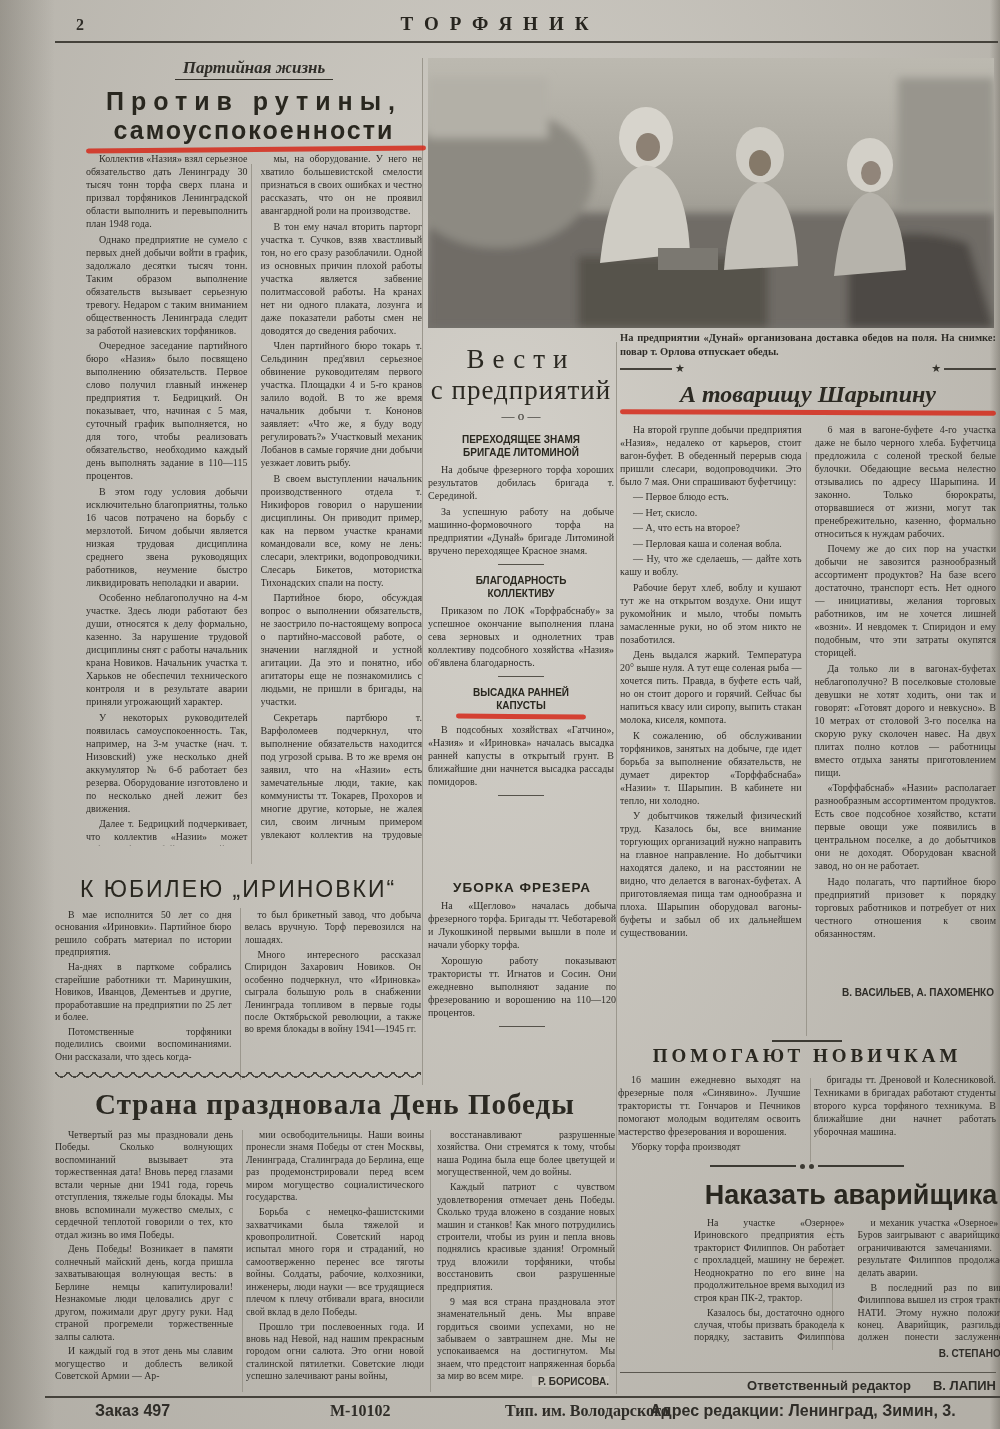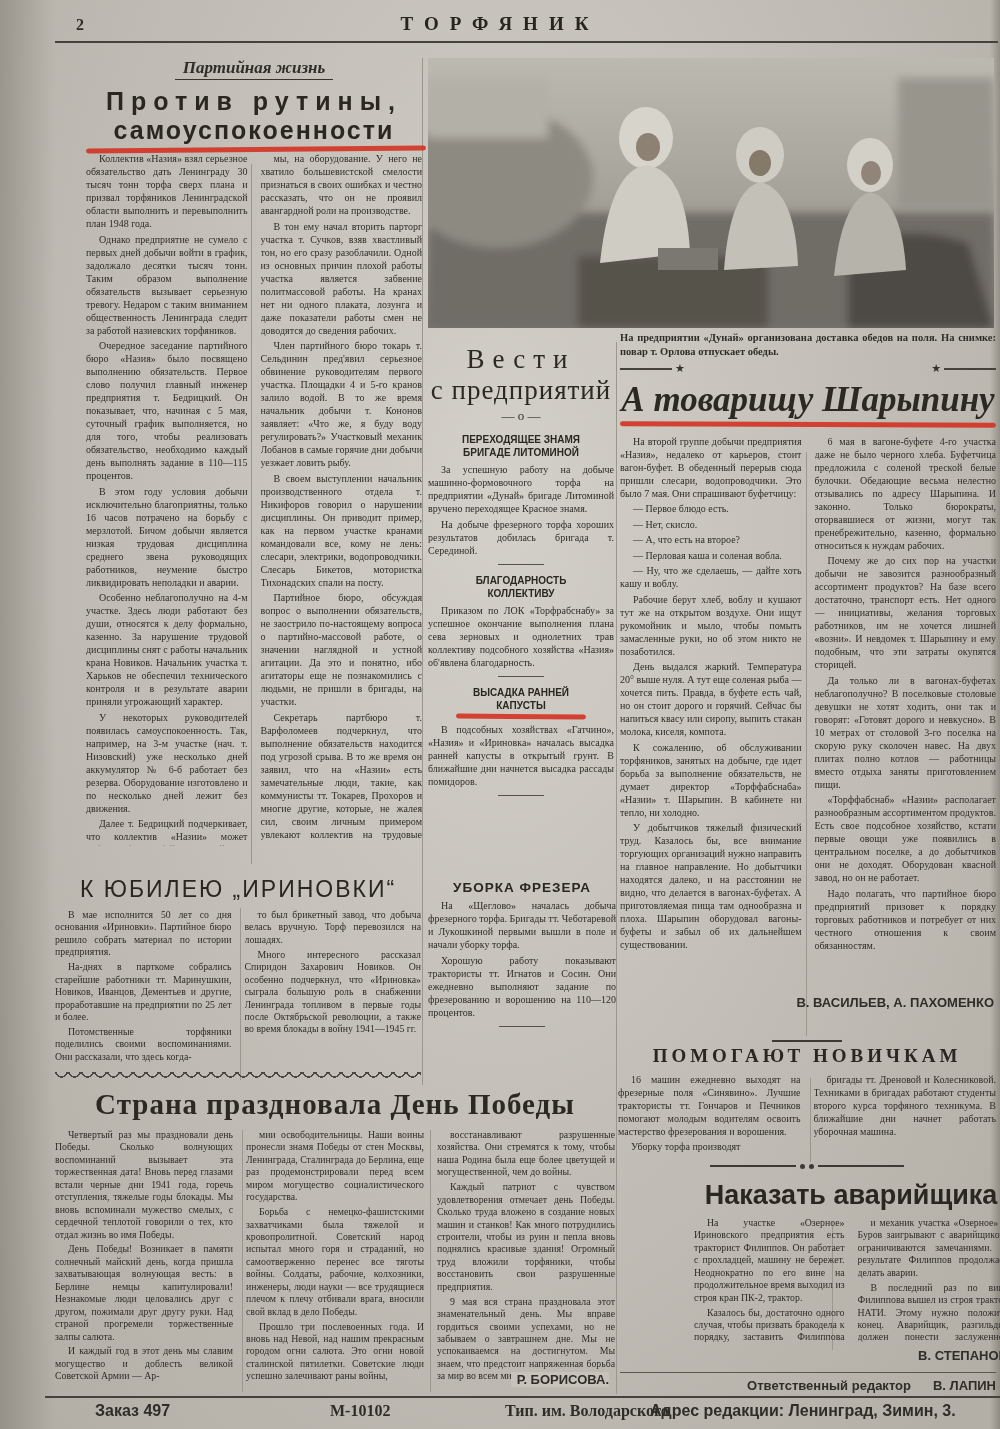--- a/index.html
+++ b/index.html
@@ -42,22 +42,22 @@
   .star-grp{display:flex;align-items:center;gap:3px;font-size:11px;color:#35332c;}
   .star-line{width:52px;height:1.5px;background:#45423b;}
 
   .vesti-t1{text-align:center;font-size:27px;letter-spacing:8px;color:#2b2922;}
   .vesti-t2{text-align:center;font-size:27px;letter-spacing:1px;color:#2b2922;}
   .vesti-div{text-align:center;font-size:13px;margin:2px 0 1px;}
   .sub-h{margin:9px 0 4px;text-align:center;font-family:"Liberation Sans","DejaVu Sans",sans-serif;
          font-weight:700;font-size:10px;line-height:1.3;color:#29271f;}
   .mini-rule{width:46px;height:1.2px;background:#55524a;margin:7px auto 2px;}
 
-  .shar-h{ text-align:center;font-weight:bold;font-style:italic;font-size:35px;line-height:1.1;color:#2b2922;}
-  .sig{text-align:right;font-family:"Liberation Sans","DejaVu Sans",sans-serif;font-weight:700;font-size:13px;}
+  .shar-h{ text-align:center;font-weight:bold;font-style:italic;font-size:24px;line-height:1.1;color:#2b2922;}
+  .sig{text-align:right;font-family:"Liberation Sans","DejaVu Sans",sans-serif;font-weight:700;font-size:10px;}
 
   .irin-h{text-align:center;font-family:"Liberation Sans","DejaVu Sans",sans-serif;font-weight:400;
           font-size:23px;letter-spacing:2px;color:#29271f;margin-bottom:6px;}
   .wavy{height:8px;margin-top:5px;background-repeat:repeat-x;background-size:13px 8px;
         background-image:radial-gradient(circle at 6.5px -1px, rgba(0,0,0,0) 5px, #4a4740 5px, #4a4740 6.6px, rgba(0,0,0,0) 6.6px);}
 
   .frez-h{text-align:center;font-family:"Liberation Sans","DejaVu Sans",sans-serif;font-weight:700;
           font-size:13.5px;letter-spacing:1px;margin-bottom:4px;color:#29271f;}
 
   .vict-h{text-align:center;font-weight:bold;font-size:29px;letter-spacing:1px;color:#2b2922;margin-bottom:8px;}
@@ -185,41 +185,41 @@
           <p class="para">— А, что есть на второе?</p>
           <p class="para">— Перловая каша и соленая вобла.</p>
           <p class="para">— Ну, что же сделаешь, — дайте хоть кашу и воблу.</p>
           <p class="para">Рабочие берут хлеб, воблу и кушают тут же на открытом воздухе. Они ищут рукомойник и мыло, чтобы помыть замасленные руки, но об этом никто не позаботился.</p>
           <p class="para">День выдался жаркий. Температура 20° выше нуля. А тут еще соленая рыба — хочется пить. Правда, в буфете есть чай, но он стоит дорого и горячий. Сейчас бы напиться квасу или сиропу, выпить стакан молока, киселя, компота.</p>
           <p class="para">К сожалению, об обслуживании торфяников, занятых на добыче, где идет борьба за выполнение обязательств, не думает директор «Торффабснаба» «Назии» т. Шарыпин. В кабинете ни тепло, ни холодно.</p>
           <p class="para">У добытчиков тяжелый физический труд. Казалось бы, все внимание торгующих организаций нужно направить на главное направление. Но добытчики находятся далеко, и на расстоянии не видно, что делается в вагонах-буфетах. А приготовляемая пища там однообразна и плоха. Шарыпин оборудовал вагоны-буфеты и забыл об их дальнейшем существовании.</p>
         </div>
       <div class="col">
           <p class="para">6 мая в вагоне-буфете 4-го участка даже не было черного хлеба. Буфетчица предложила с соленой треской белые булочки. Обедающие весьма нелестно отзывались по адресу Шарыпина. И законно. Только бюрократы, оторвавшиеся от жизни, могут так пренебрежительно, казенно, формально относиться к нуждам рабочих.</p>
-          <p class="para">Почему же до сих пор на участки добычи не завозится разнообразный ассортимент продуктов? На базе всего достаточно, транспорт есть. Нет одного — инициативы, желания торговых работников, им не хочется лишней «возни». И невдомек т. Шарыпину и ему подобным, что эти затраты окупятся сторицей.</p>
+          <p class="para">Почему же до сих пор на участки добычи не завозится разнообразный ассортимент продуктов? На базе всего достаточно, транспорт есть. Нет одного — инициативы, желания торговых работников, им не хочется лишней «возни». И невдомек т. Спиридон и ему подобным, что эти затраты окупятся сторицей.</p>
           <p class="para">Да только ли в вагонах-буфетах неблагополучно? В поселковые столовые девушки не хотят ходить, они так и говорят: «Готовят дорого и невкусно». В 10 метрах от столовой 3-го поселка на скорую руку сколочен навес. На двух плитах полно котлов — работницы вместо отдыха заняты приготовлением пищи.</p>
           <p class="para">«Торффабснаб» «Назии» располагает разнообразным ассортиментом продуктов. Есть свое подсобное хозяйство, кстати первые овощи уже появились в центральном поселке, а до добытчиков они не доходят. Оборудован квасной завод, но он не работает.</p>
           <p class="para">Надо полагать, что партийное бюро предприятий призовет к порядку торговых работников и потребует от них честного отношения к своим обязанностям.</p>
         </div>
       <div class="sig" style="position:absolute;right:2px;bottom:0;">В. ВАСИЛЬЕВ, А. ПАХОМЕНКО</div>
     </div>
   </div>
 
   <div class="abs" style="left:428px;top:344px;width:186px;">
     <div class="vesti-t1">Вести</div>
     <div class="vesti-t2">с предприятий</div>
     <div class="vesti-div">— о —</div>
     <div>
       <div class="sub-h">
         <div>ПЕРЕХОДЯЩЕЕ ЗНАМЯ</div>
         <div>БРИГАДЕ ЛИТОМИНОЙ</div>
       </div>
       <div class="fs10" style="text-align:justify;">
+          <p class="para">На добыче фрезерного торфа хороших результатов добилась бригада т. Серединой.</p>
           <p class="para">За успешную работу на добыче машинно-формовочного торфа на предприятии «Дунай» бригаде Литоминой вручено переходящее Красное знамя.</p>
-          <p class="para">На добыче фрезерного торфа хороших результатов добилась бригада т. Серединой.</p>
         </div>
       <div class="mini-rule"></div>
     </div>
     <div>
       <div class="sub-h">
         <div>БЛАГОДАРНОСТЬ</div>
         <div>КОЛЛЕКТИВУ</div>
       </div>
       <div class="fs10" style="text-align:justify;">
           <p class="para">Приказом по ЛОК «Торфрабснабу» за успешное окончание выполнения плана сева зерновых и однолетних трав коллективу подсобного хозяйства «Назия» об'явлена благодарность.</p>

